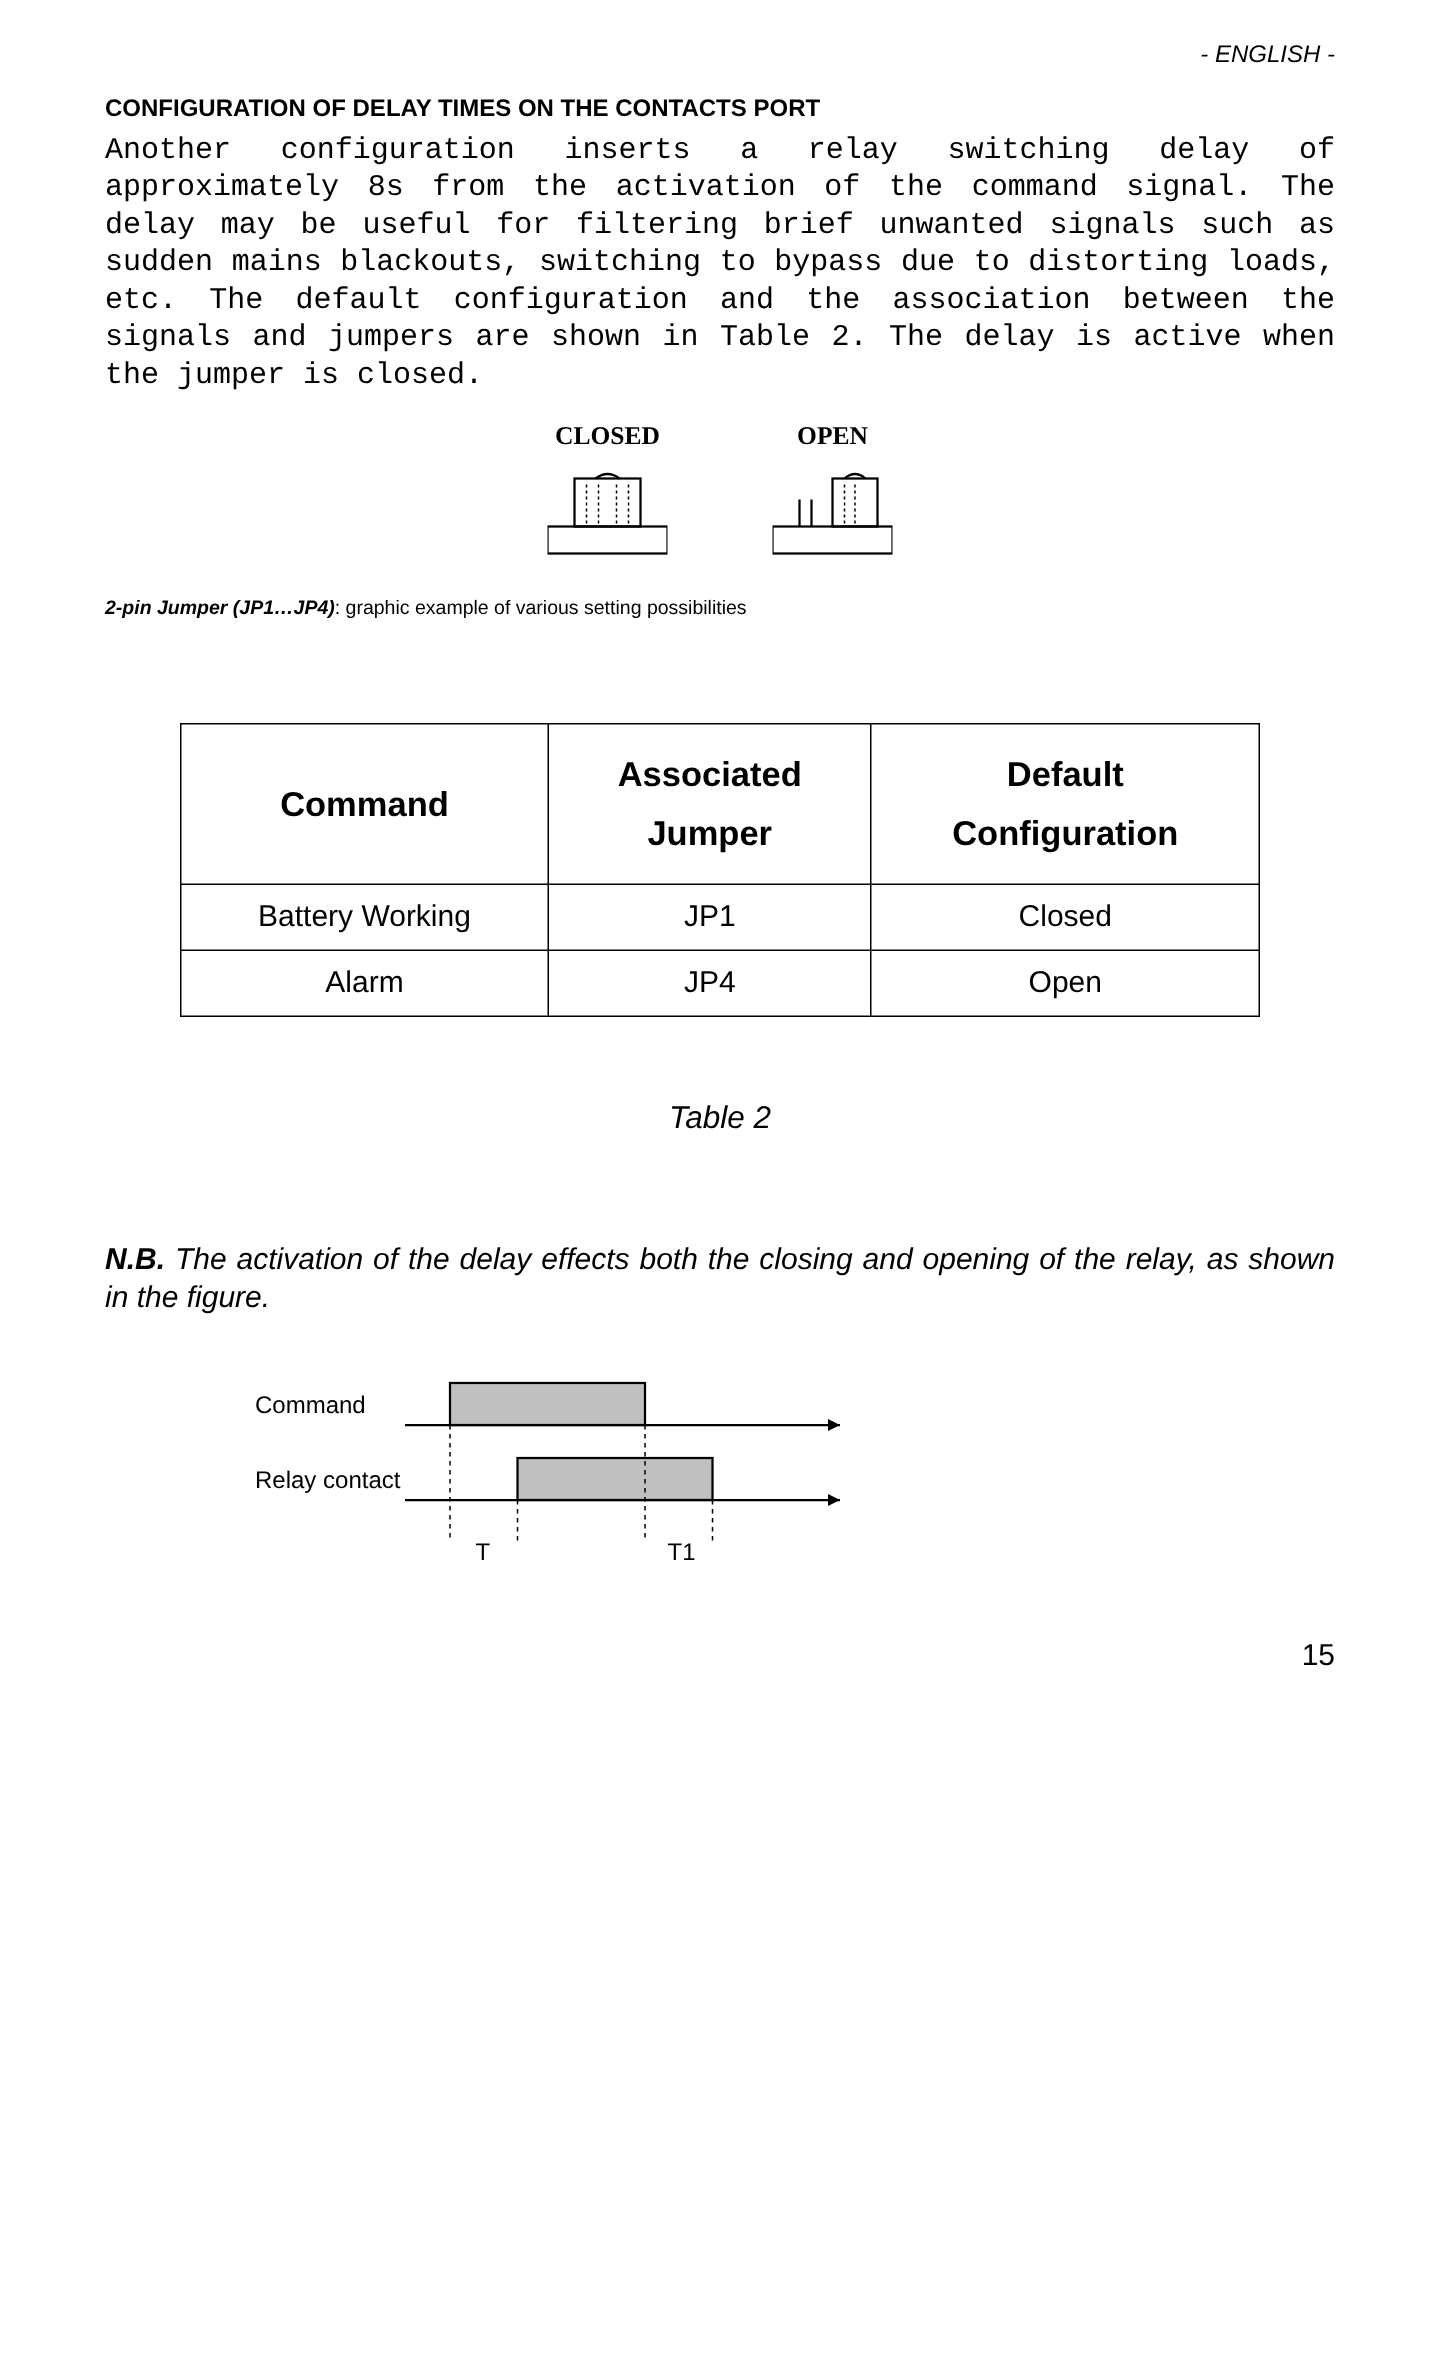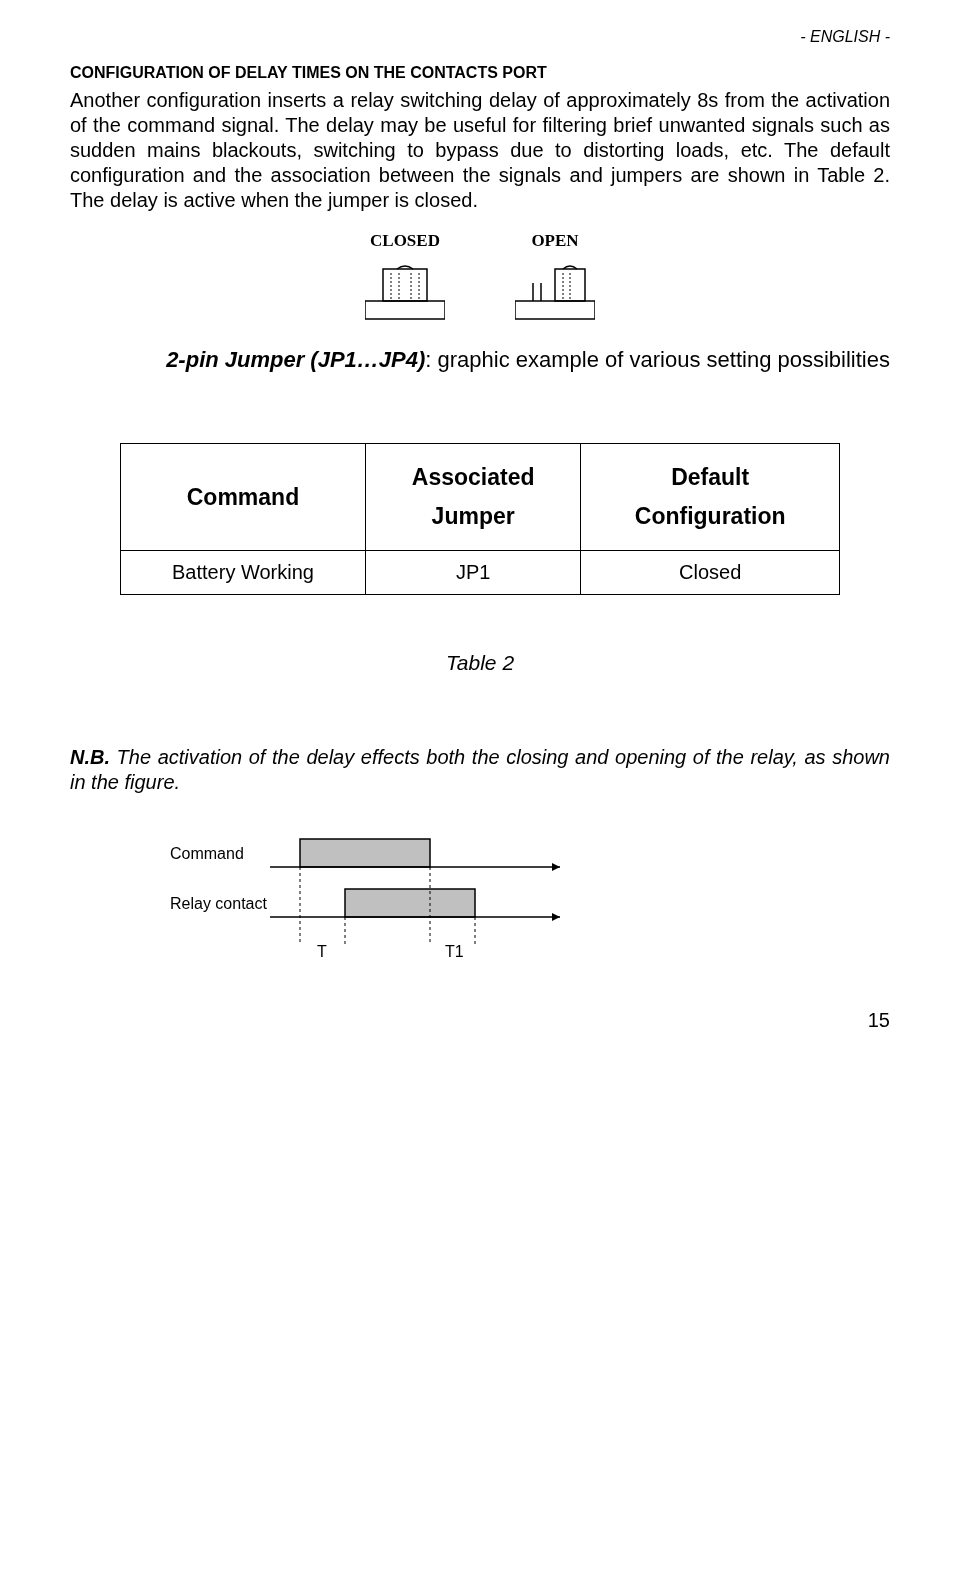--- a/index.html
+++ b/index.html
@@ -20,41 +20,42 @@
   .section-title {
     font-size: 16px;
     font-weight: bold;
     margin-bottom: 6px;
   }
   .body-text {
     font-size: 20px;
     line-height: 1.25;
     text-align: justify;
     margin-bottom: 18px;
+    font-family: Liberation Mono, monospace;
   }
   .jumper-diagrams {
     display: flex;
     justify-content: center;
     gap: 70px;
     margin: 12px 0 26px 0;
   }
   .jumper-diagram {
     display: flex;
     flex-direction: column;
     align-items: center;
   }
   .jumper-label {
     font-weight: bold;
     font-size: 17px;
     font-family: 'Times New Roman', serif;
     margin-bottom: 10px;
   }
   .caption-line {
-    text-align: right;
-    font-size: 22px;
+    text-align: left;
+    font-size: 13px;
     margin: 10px 0 70px 0;
   }
   .caption-line .bold-ital {
     font-weight: bold;
     font-style: italic;
   }
   table.config-table {
     border-collapse: collapse;
     margin: 0 auto;
     width: 720px;
@@ -152,20 +153,25 @@
     <th class="header-cell">
       <span>Default</span><br>
       <span>Configuration</span>
     </th>
   </tr>
   <tr>
     <td class="cmd-cell">Battery Working</td>
     <td>JP1</td>
     <td>Closed</td>
   </tr>
+  <tr>
+    <td class="cmd-cell">Alarm</td>
+    <td>JP4</td>
+    <td>Open</td>
+  </tr>
 </tbody>
   </table>
 
 <div class="table-caption">Table 2</div>
 
 <p class="nb-text">
   <span class="bold">N.B.</span><span> The activation of the delay effects both the closing and opening of the relay, as shown in the figure.</span>
 </p>
 
 <div class="timing-diagram">

